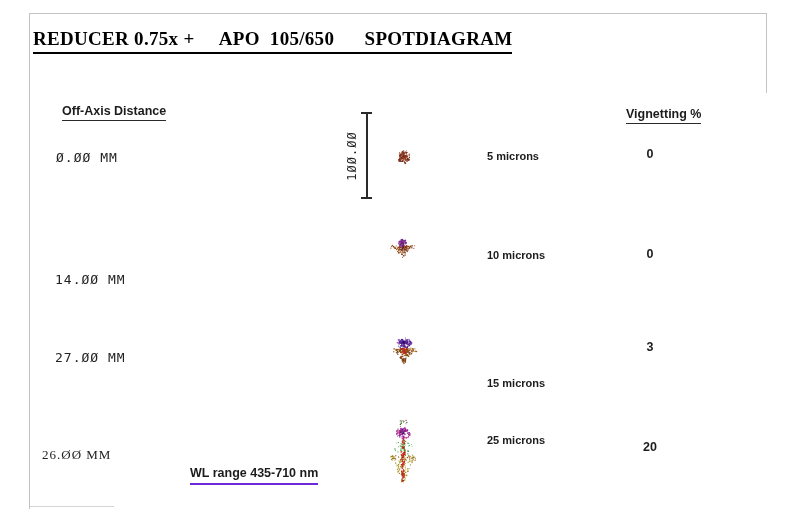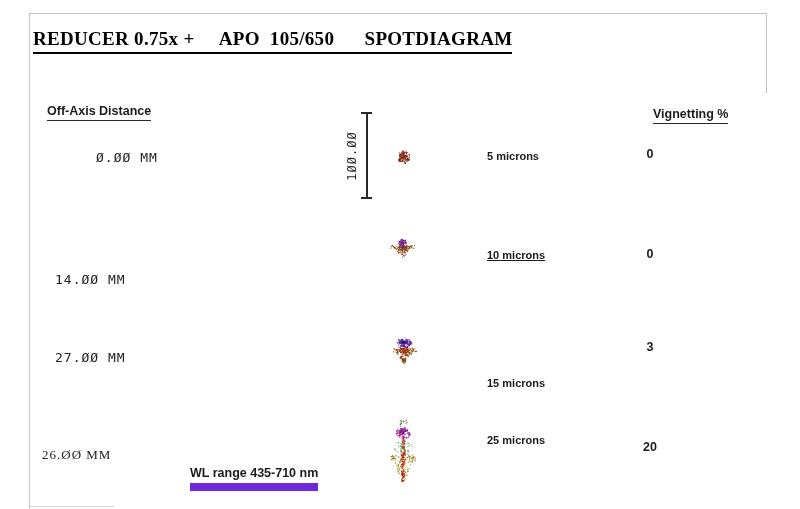--- a/index.html
+++ b/index.html
@@ -17,35 +17,35 @@
   .title {
     position:absolute; left:33px; top:28px;
     font-family:"Liberation Serif", serif; font-weight:bold;
     font-size:19px; color:#000; white-space:pre; letter-spacing:.3px;
     border-bottom:2px solid #000; padding-bottom:2px; line-height:22px;
   }
   .colhead {
     position:absolute; font-weight:bold; font-size:12.5px; color:#1c1c1c;
     border-bottom:1.5px solid #2a2a2a; padding-bottom:2px; white-space:nowrap;
   }
-  #head-offaxis { left:47px;  top:104px; }
+  #head-offaxis { left:62px;  top:104px; }
   #head-rms     { left:487px; top:107px; }
-  #head-vig     { left:653px; top:107px; }
+  #head-vig     { left:626px; top:107px; }
 
   .mono {
     position:absolute; font-family:"DejaVu Sans Mono", monospace;
     font-size:13px; color:#222; letter-spacing:1px; white-space:pre;
   }
-  #mm-0  { left:56px; top:150px;margin-left:40px; }
+  #mm-0  { left:56px; top:150px; }
   #mm-1  { left:55px; top:252px;margin-top:20px; }
   #mm-2  { left:55px; top:350px; }
   #mm-3  { left:42px; top:447px;font-family:Liberation Serif, serif; }
 
   .microns { position:absolute; left:487px; font-weight:bold; font-size:11px; white-space:nowrap; }
-  #mic-0 { top:150px; } #mic-1 { top:249px;text-decoration:underline; } #mic-2 { top:344px;margin-top:33px; } #mic-3 { top:434px; }
+  #mic-0 { top:150px; } #mic-1 { top:249px; } #mic-2 { top:344px;margin-top:33px; } #mic-3 { top:434px; }
 
   .vig { position:absolute; left:618px; width:64px; text-align:center;
          font-weight:bold; font-size:12.5px; }
   #vig-0 { top:147px; } #vig-1 { top:247px; } #vig-2 { top:340px; } #vig-3 { top:440px; }
 
   .sb-line { position:absolute; background:#2a2a2a; }
   #sb-stem { left:366px; top:113px; width:2px;  height:86px; }
   #sb-cap-top { left:361px; top:112px; width:11px; height:2px; }
   #sb-cap-bot { left:361px; top:197px; width:11px; height:2px; }
   #sb-label {
@@ -55,21 +55,21 @@
   }
 
   .spot { position:absolute; }
   #spot-0 { left:396px; top:149px; width:16px; height:16px; }
   #spot-1 { left:389px; top:238px; width:28px; height:26px; }
   #spot-2 { left:390px; top:336px; width:28px; height:32px; }
   #spot-3 { left:388px; top:418px; width:30px; height:70px; }
 
   #wl-label {
     position:absolute; left:190px; top:466px; font-weight:bold; font-size:12.5px;
-    border-bottom:8px solid #6d28d9; padding-bottom:3px; white-space:nowrap;
+    border-bottom:2px solid #6d28d9; padding-bottom:3px; white-space:nowrap;
   }
 </style>
 </head>
 <body>
 
 <div id="canvas">
 
   <div class="frame" id="frame-top"></div>
   <div class="frame" id="frame-left"></div>
   <div class="frame" id="frame-right"></div>

